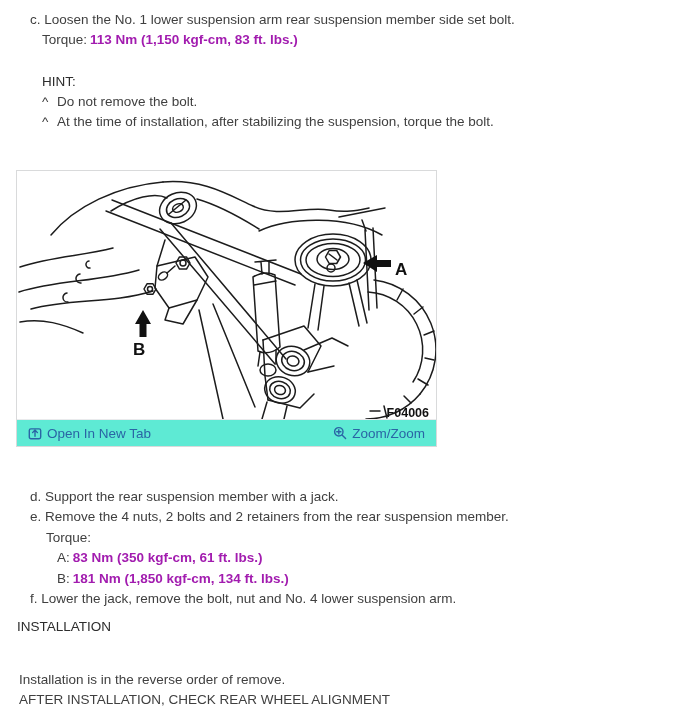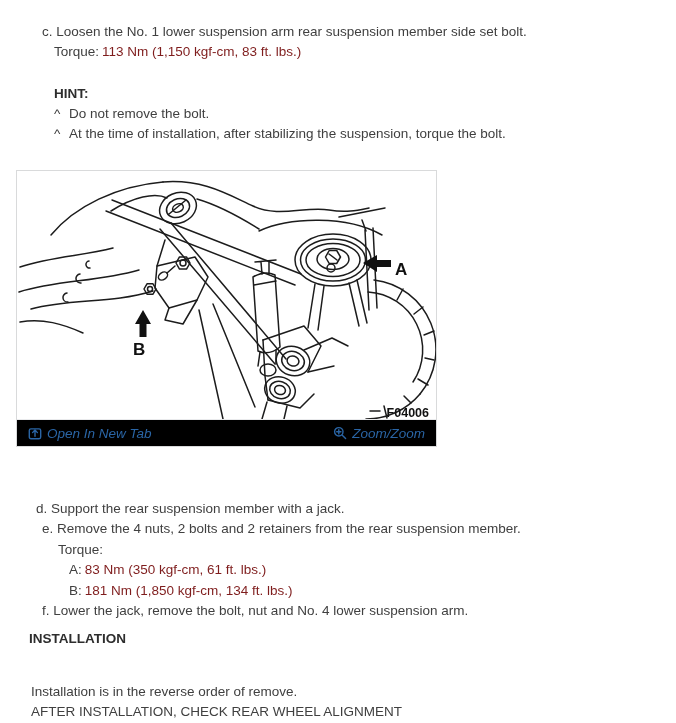--- a/index.html
+++ b/index.html
@@ -1,34 +1,34 @@
 <!DOCTYPE html>
 <html><head>
 <meta charset="utf-8">
 <style>
   html,body{margin:0;padding:0;background:#ffffff;}
   body{
     width:676px;height:723px;position:relative;overflow:hidden;
     font-family:"Liberation Sans",sans-serif;
     font-size:13.5px;color:#404040;
   }
-  .ln{position:absolute;margin:12px;white-space:nowrap;line-height:17px;}
-  .b{font-weight:400;color:#7f1d1d;margin-left:3px;}
-  .b2{font-weight:700;color:#2d2d2d;}
+  .ln{position:absolute;margin:0;white-space:nowrap;line-height:17px;}
+  .b{font-weight:700;color:#a21caf;margin-left:3px;}
+  .b2{font-weight:400;color:#2d2d2d;}
   .caret{display:inline-block;width:15px;}
   .panel{
     position:absolute;left:16px;top:170px;width:421px;height:277px;
     border:1px solid #d9dadb;box-sizing:border-box;background:#fff;
   }
   .canvas{position:absolute;left:0;top:0;width:419px;height:248px;background:#fff;}
   .fig-toolbar{
     position:absolute;left:0;bottom:0;width:100%;height:27px;
-    background:#000000;border-top:1px solid #e9eaec;
+    background:#5eead4;border-top:1px solid #e9eaec;
     display:flex;justify-content:space-between;align-items:center;
-    padding:0 11px;box-sizing:border-box;font-style:italic;
+    padding:0 11px;box-sizing:border-box;
   }
   .fig-link{
     color:#2a65a5;text-decoration:none;display:flex;align-items:center;gap:5px;
     font-size:13.5px;cursor:pointer;
   }
   .fig-link svg{display:block;}
   svg.diagram{position:absolute;left:0;top:0;}
   svg.diagram path, svg.diagram ellipse, svg.diagram circle{
     fill:none;stroke:#1c1c1c;stroke-width:1.5;stroke-linecap:round;stroke-linejoin:round;
   }
@@ -161,21 +161,21 @@
       <svg width="14" height="14" viewBox="0 0 14 14" fill="none" stroke="currentColor" stroke-width="1.4" stroke-linecap="round">
         <circle cx="5.8" cy="5.8" r="4.2"></circle>
         <path d="M3.7,5.8 L7.9,5.8 M5.8,3.7 L5.8,7.9"></path>
         <path d="M9,9 L12.6,12.6"></path>
       </svg>
       <span>Zoom/Zoom</span>
     </a>
   </div>
 </div>
 
-<p class="ln" style="left:24px;top:488px">d. Support the rear suspension member with a jack.</p>
+<p class="ln" style="left:30px;top:488px">d. Support the rear suspension member with a jack.</p>
 <p class="ln" style="left:30px;top:508px">e. Remove the 4 nuts, 2 bolts and 2 retainers from the rear suspension member.</p>
 <p class="ln" style="left:46px;top:529px">Torque:</p>
 <p class="ln" style="left:57px;top:549px"><span>A:</span><span class="b">83 Nm (350 kgf-cm, 61 ft. lbs.)</span></p>
 <p class="ln" style="left:57px;top:570px"><span>B:</span><span class="b">181 Nm (1,850 kgf-cm, 134 ft. lbs.)</span></p>
 <p class="ln" style="left:30px;top:590px">f. Lower the jack, remove the bolt, nut and No. 4 lower suspension arm.</p>
 
 <p class="ln b2" style="left:17px;top:618px">INSTALLATION</p>
 <p class="ln" style="left:19px;top:671px">Installation is in the reverse order of remove.</p>
 <p class="ln" style="left:19px;top:691px">AFTER INSTALLATION, CHECK REAR WHEEL ALIGNMENT</p>
 

